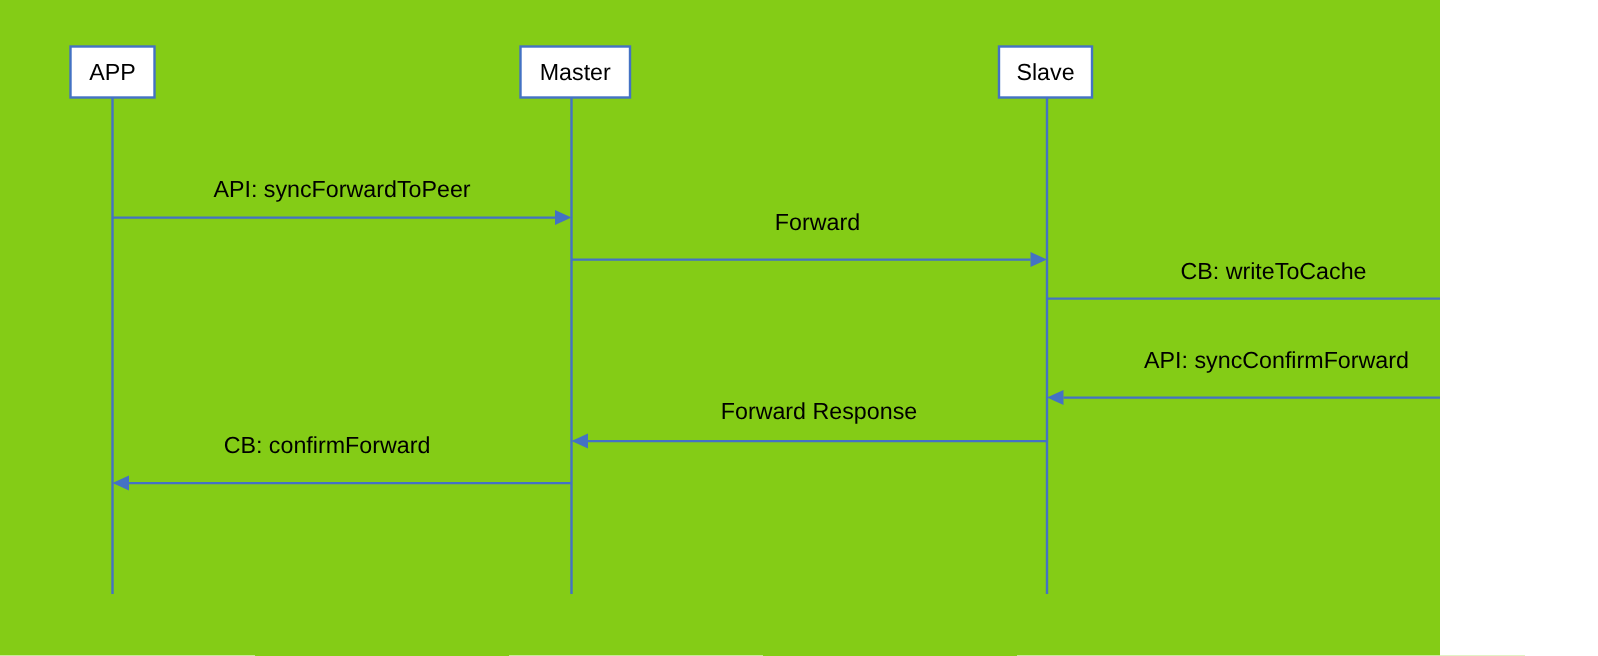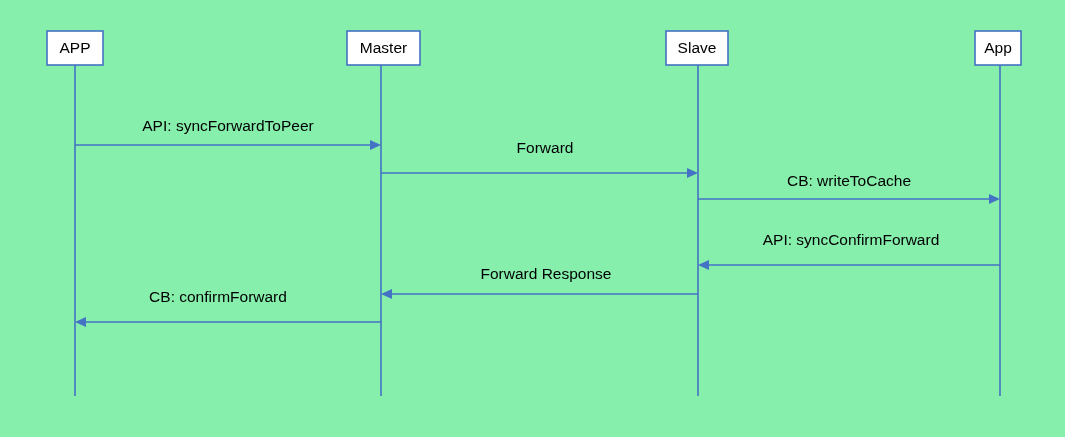--- a/index.html
+++ b/index.html
@@ -6,23 +6,23 @@
     margin: 0;
     padding: 0;
     background: #ffffff;
   }
   body {
     font-family: "Liberation Sans", sans-serif;
     -webkit-font-smoothing: antialiased;
   }
   #canvas {
     position: relative;
-    width: 1065px;
+    width: 960px;
     height: 437px;
-    background: #86efac;
+    background: #84cc16;
     overflow: hidden;
     text-align: center;
   }
   #diagram-svg {
     position: absolute;
     top: 0;
     left: 0;
     width: 1065px;
     height: 437px;
     display: block;

